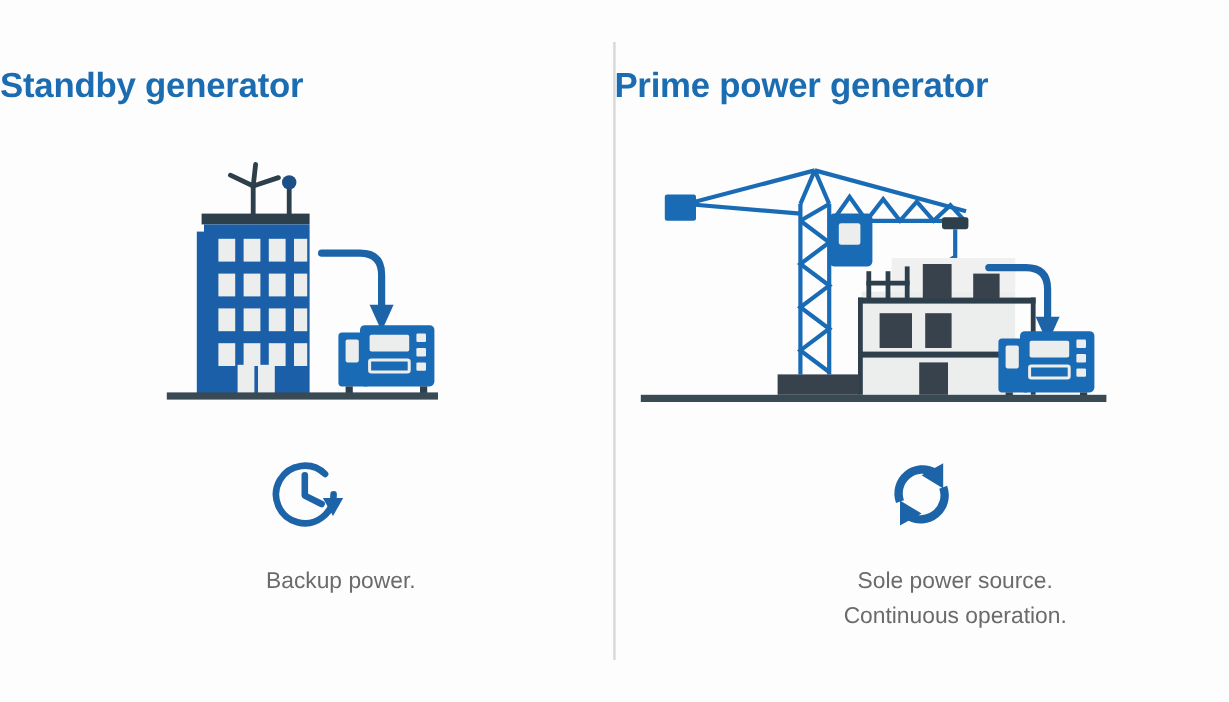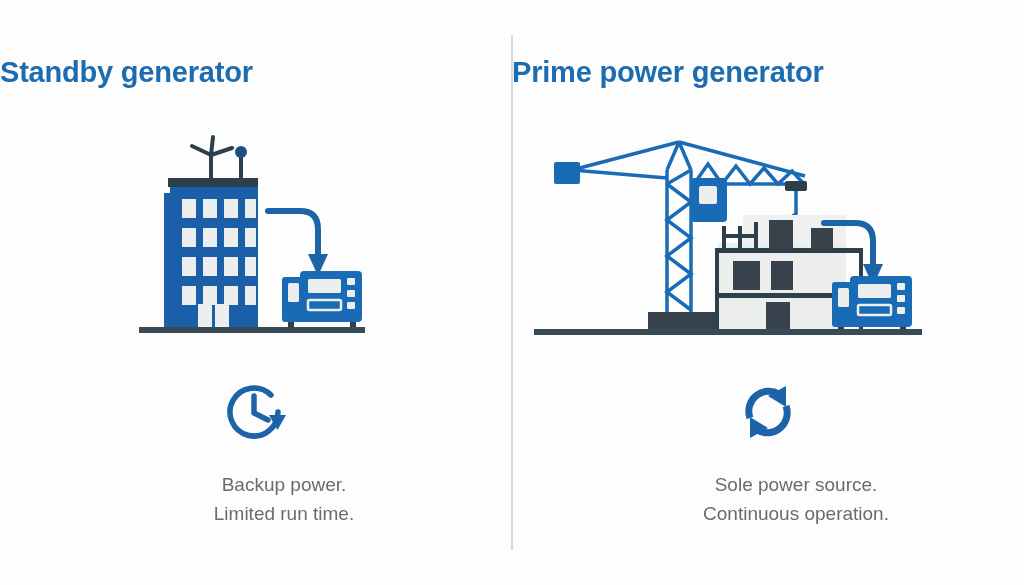--- a/index.html
+++ b/index.html
@@ -167,21 +167,20 @@
     <div class="badge">
       <svg width="80" height="76" viewBox="0 0 80 76">
         <path d="M 62 38 A 24 24 0 1 1 54.9 21" fill="none" stroke="#1d63a8" stroke-width="5.5" stroke-linecap="round"></path>
         <polygon points="70 41 53 41 61.5 56" fill="#1d63a8"></polygon>
         <path d="M 38 22 L 38 39 L 52 46" fill="none" stroke="#1d63a8" stroke-width="5.5" stroke-linecap="round" stroke-linejoin="round"></path>
       </svg>
     </div>
 
     <div class="caption">
       <span class="line">Backup power.</span>
-      <span class="line">Limited run time.</span>
     </div>
   </div>
 
   <div class="panel panel-right">
 
     <div class="panel-title">Prime power generator</div>
 
     <div class="scene">
       <svg width="512" height="215" viewBox="0 0 512 215">
 

